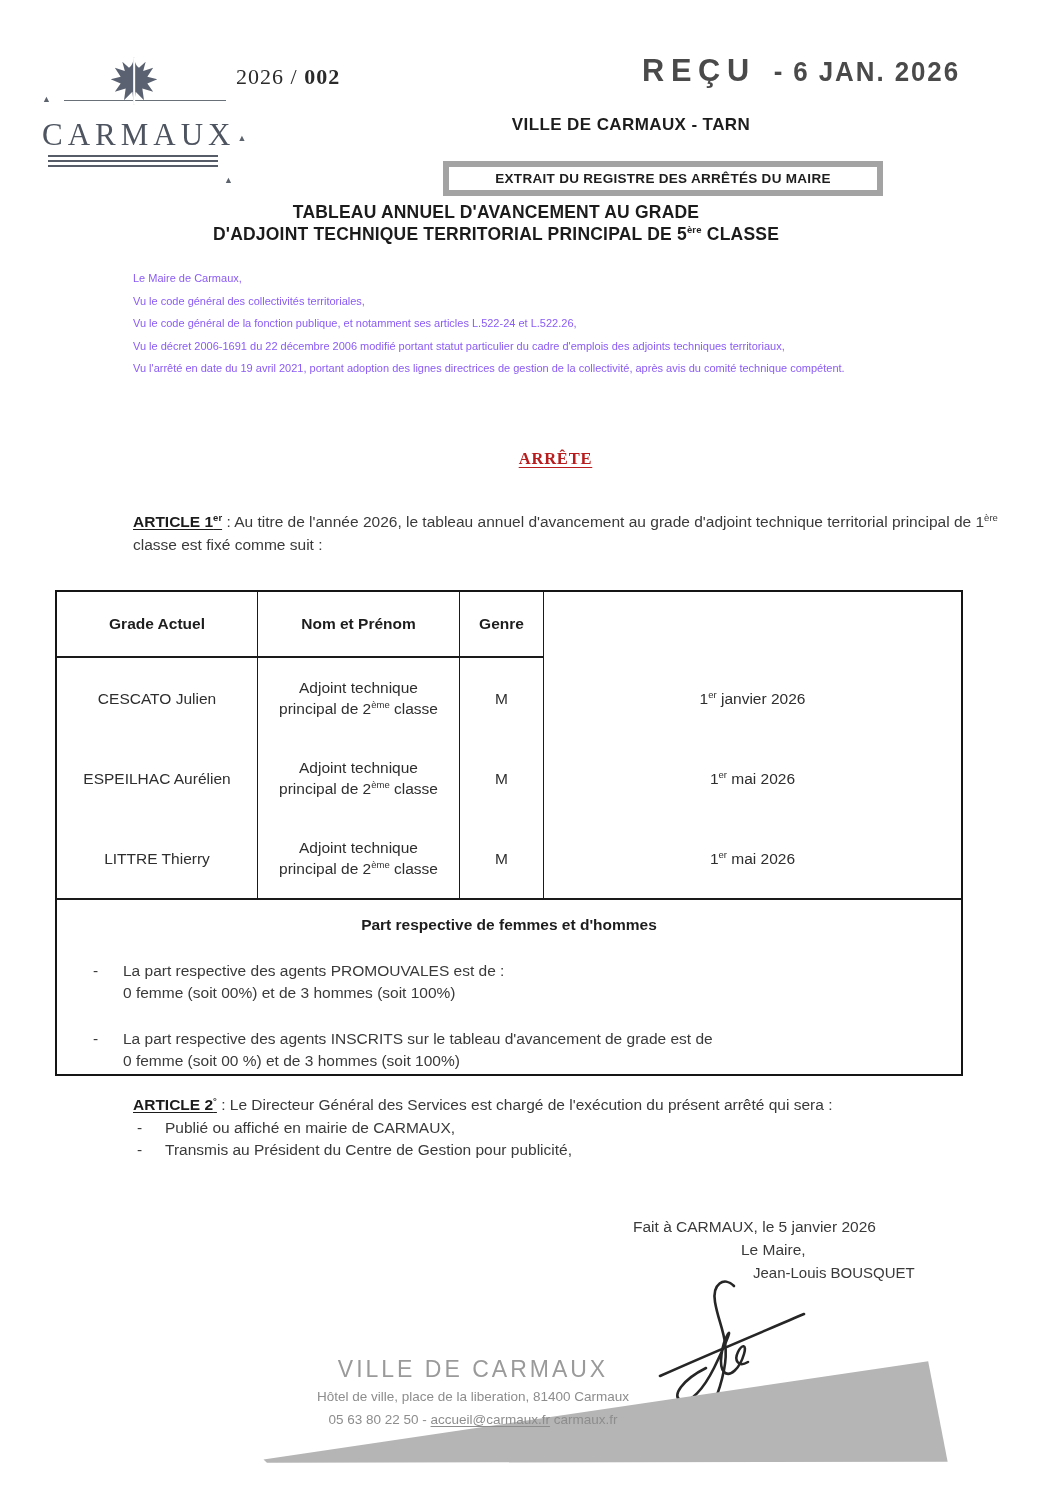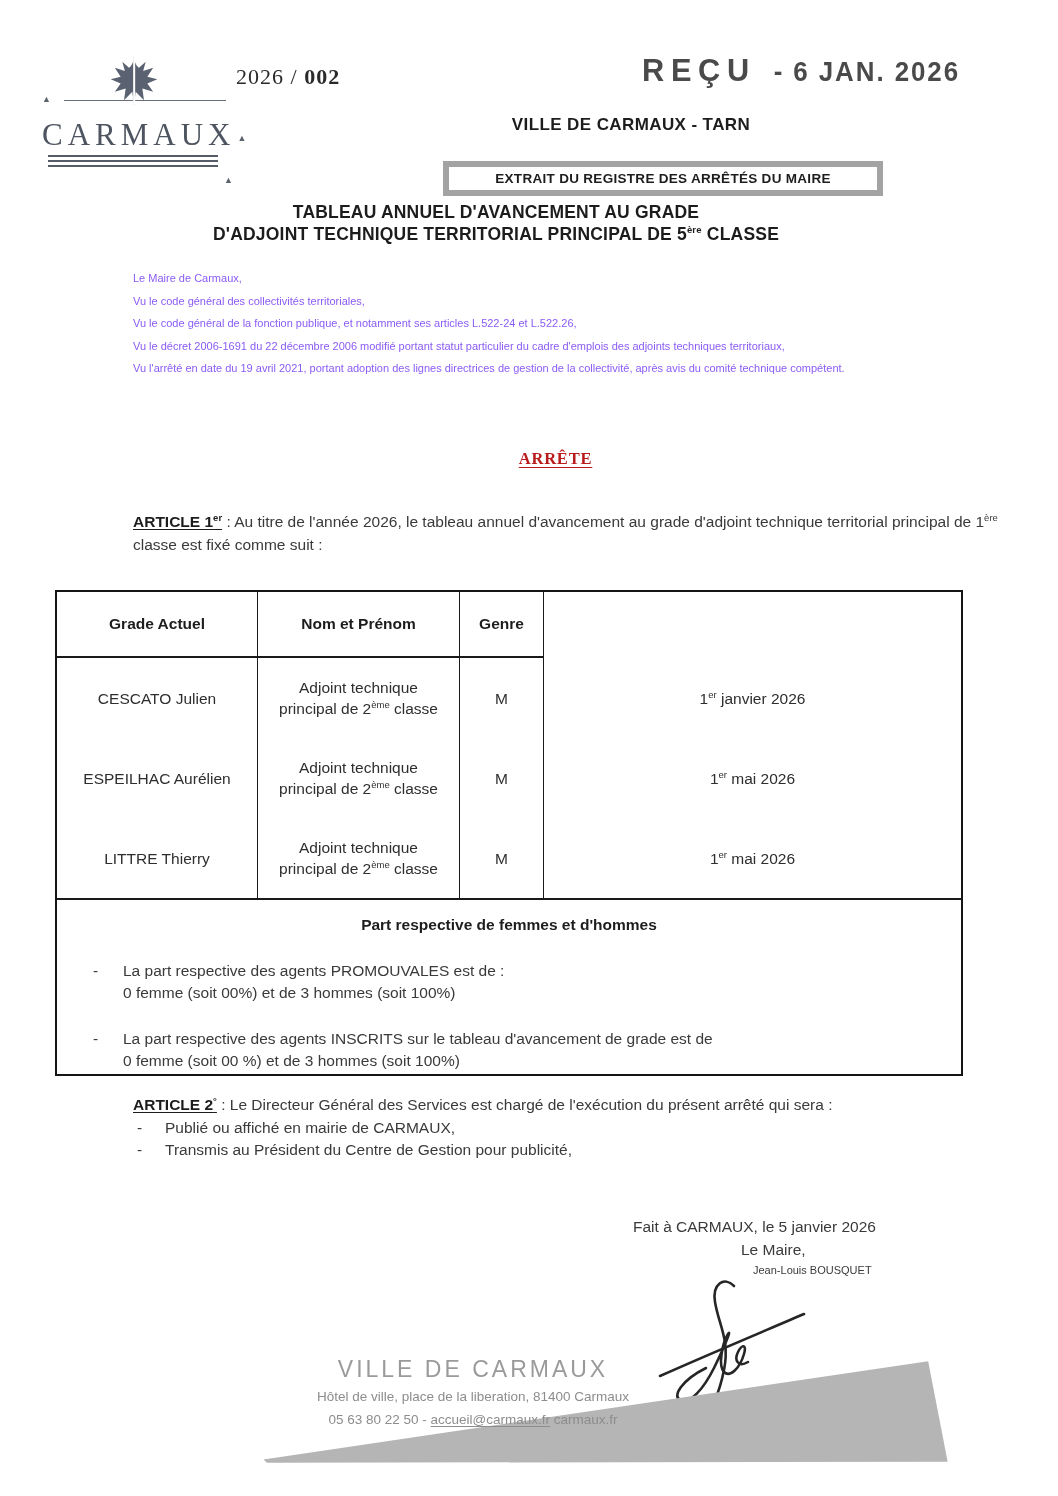--- a/index.html
+++ b/index.html
@@ -85,21 +85,21 @@
   .parity{border-top:2px solid #1a1a1a;height:176px;box-sizing:border-box;padding-top:16px;}
   .parity-title{text-align:center;font-weight:700;font-size:15.5px;color:#1d1d1d;}
   .parity-items{margin-top:26px;font-size:15.5px;line-height:22px;color:#3a3a3a;}
   .parity-item{display:flex;margin-bottom:24px;}
   .parity-item .marker{width:30px;padding-left:36px;box-sizing:content-box;}
   .parity-item .ptext{flex:1;}
 
   
   .sig-place{position:absolute;left:633px;top:1218px;font-size:15.5px;color:#3a3a3a;}
   .sig-role{position:absolute;left:741px;top:1241px;font-size:15.5px;color:#3a3a3a;}
-  .sig-name{position:absolute;left:753px;top:1264px;font-size:11px;color:#3a3a3a;}
+  .sig-name{position:absolute;left:753px;top:1264px;font-size:15px;color:#3a3a3a;}
   .sig-svg{position:absolute;left:642px;top:1276px;}
 
   
   .footer{position:absolute;left:238px;top:1340px;width:470px;text-align:center;margin-top:16px;}
   .footer-city{font-size:23px;letter-spacing:3px;color:#9a9a9a;}
   .footer-line{font-size:13.5px;color:#8d8d8d;margin-top:5px;line-height:18px;}
   .footer-line .u{color:#8d8d8d;}
 
   .shadow-wedge{
     position:absolute;left:260px;top:1358px;width:696px;height:108px;

